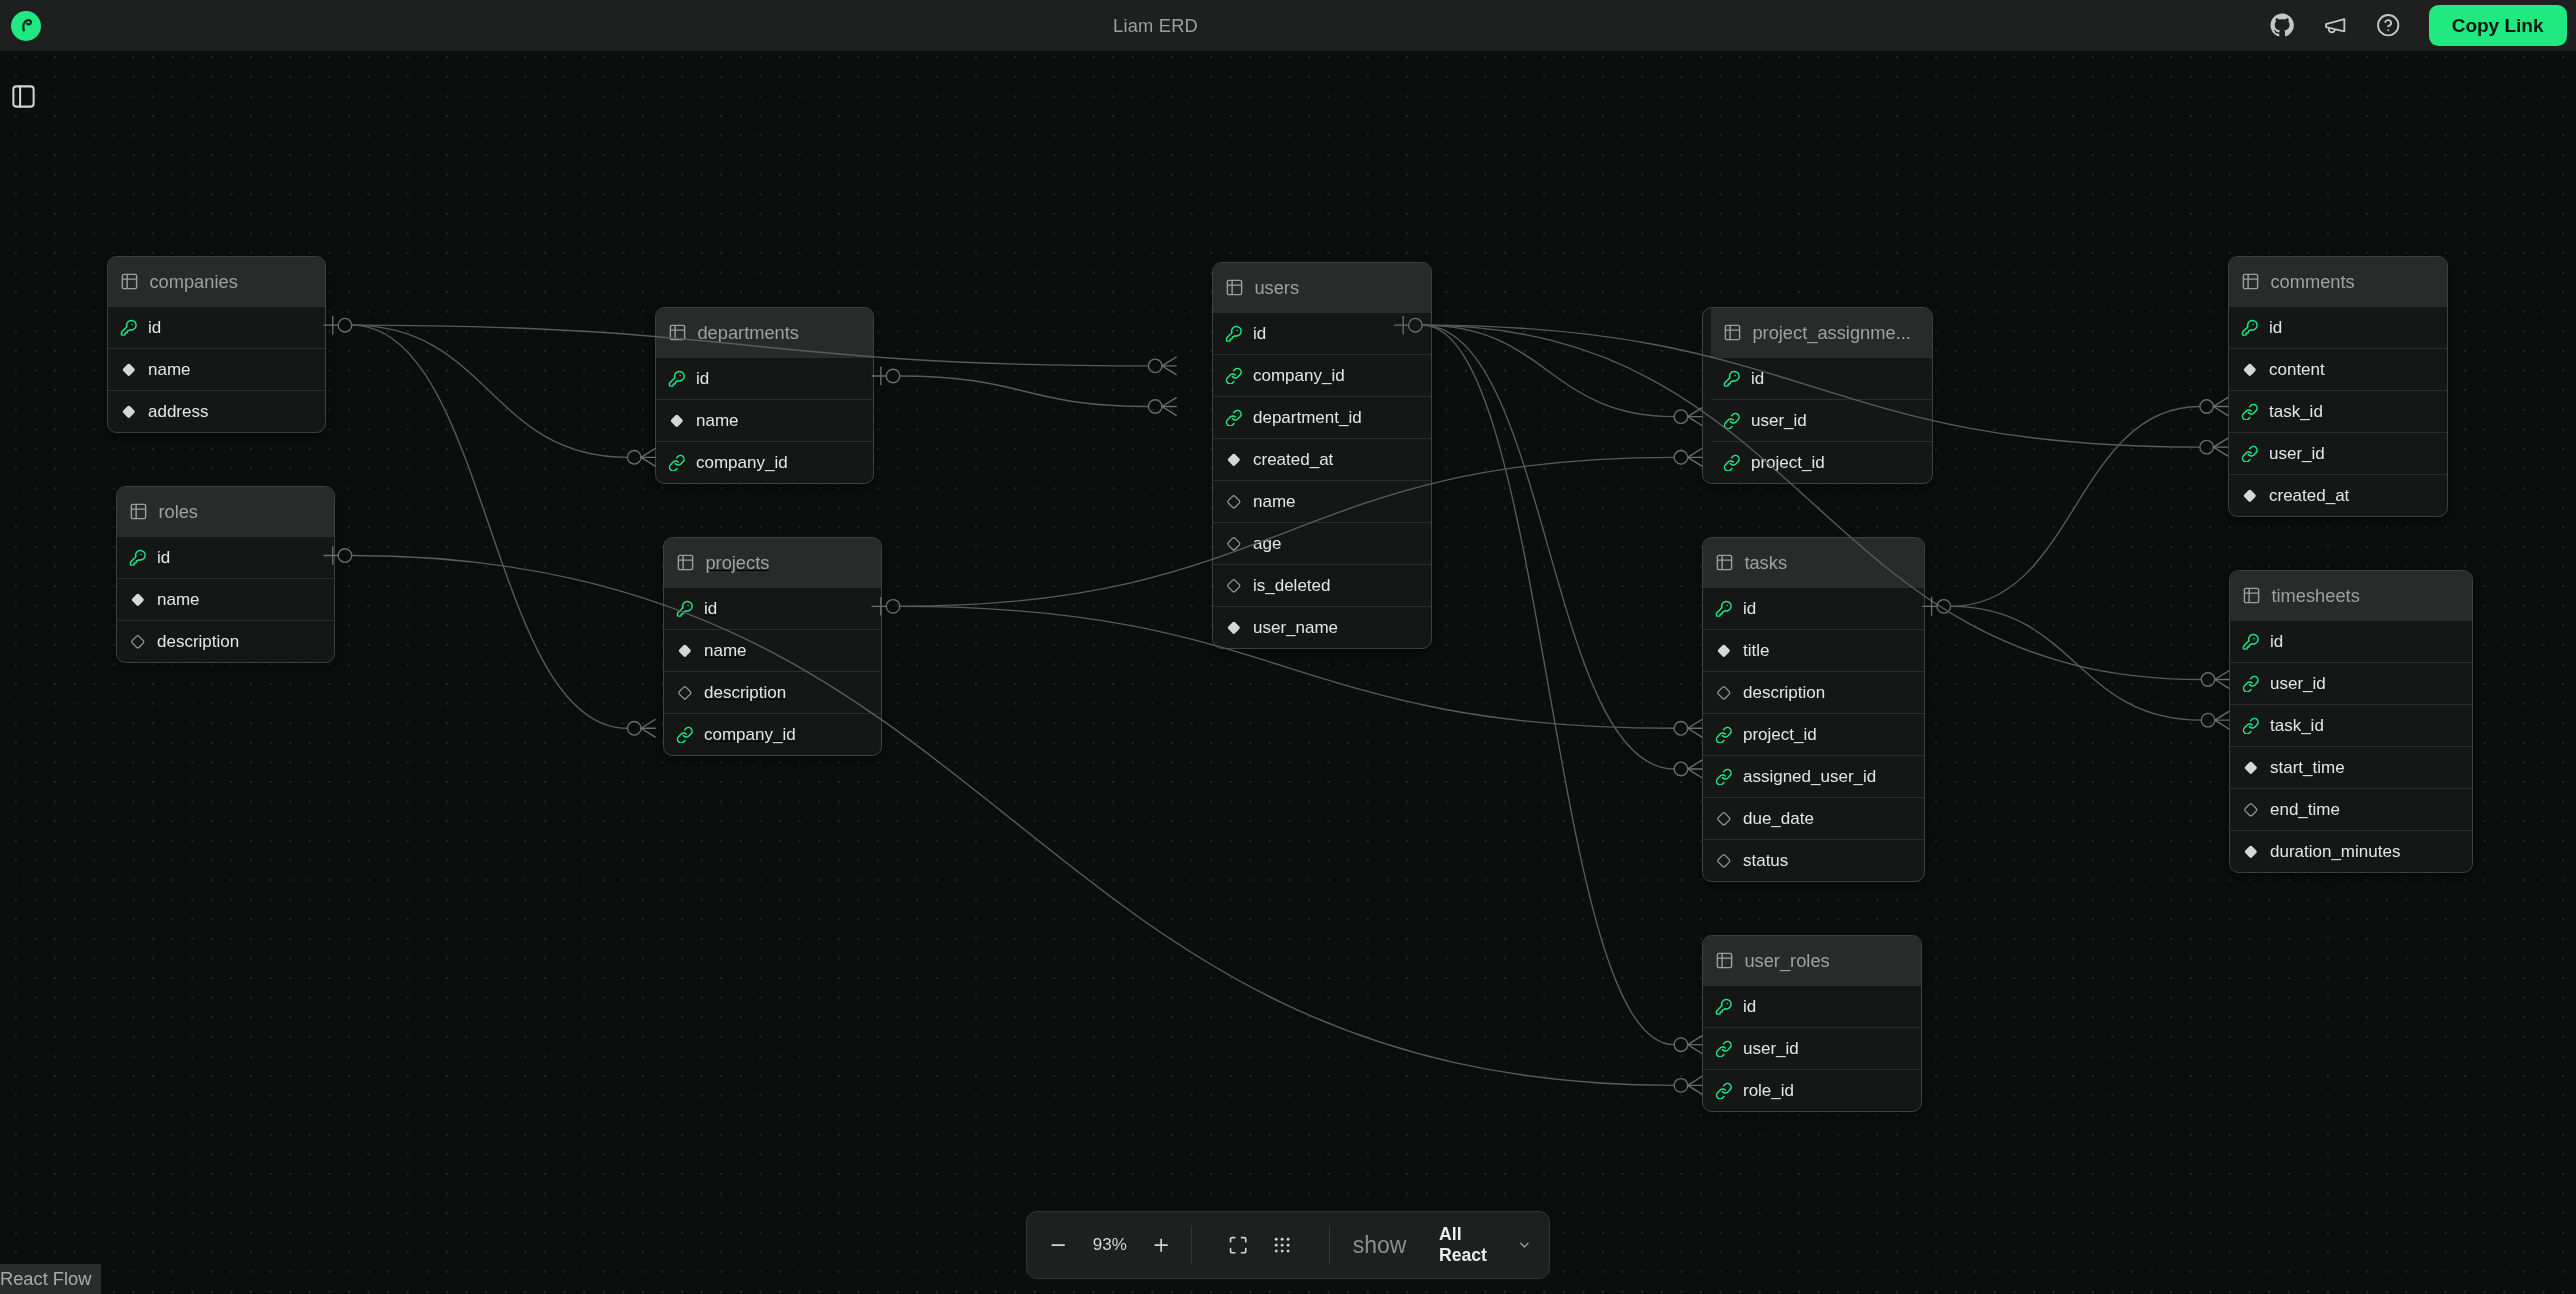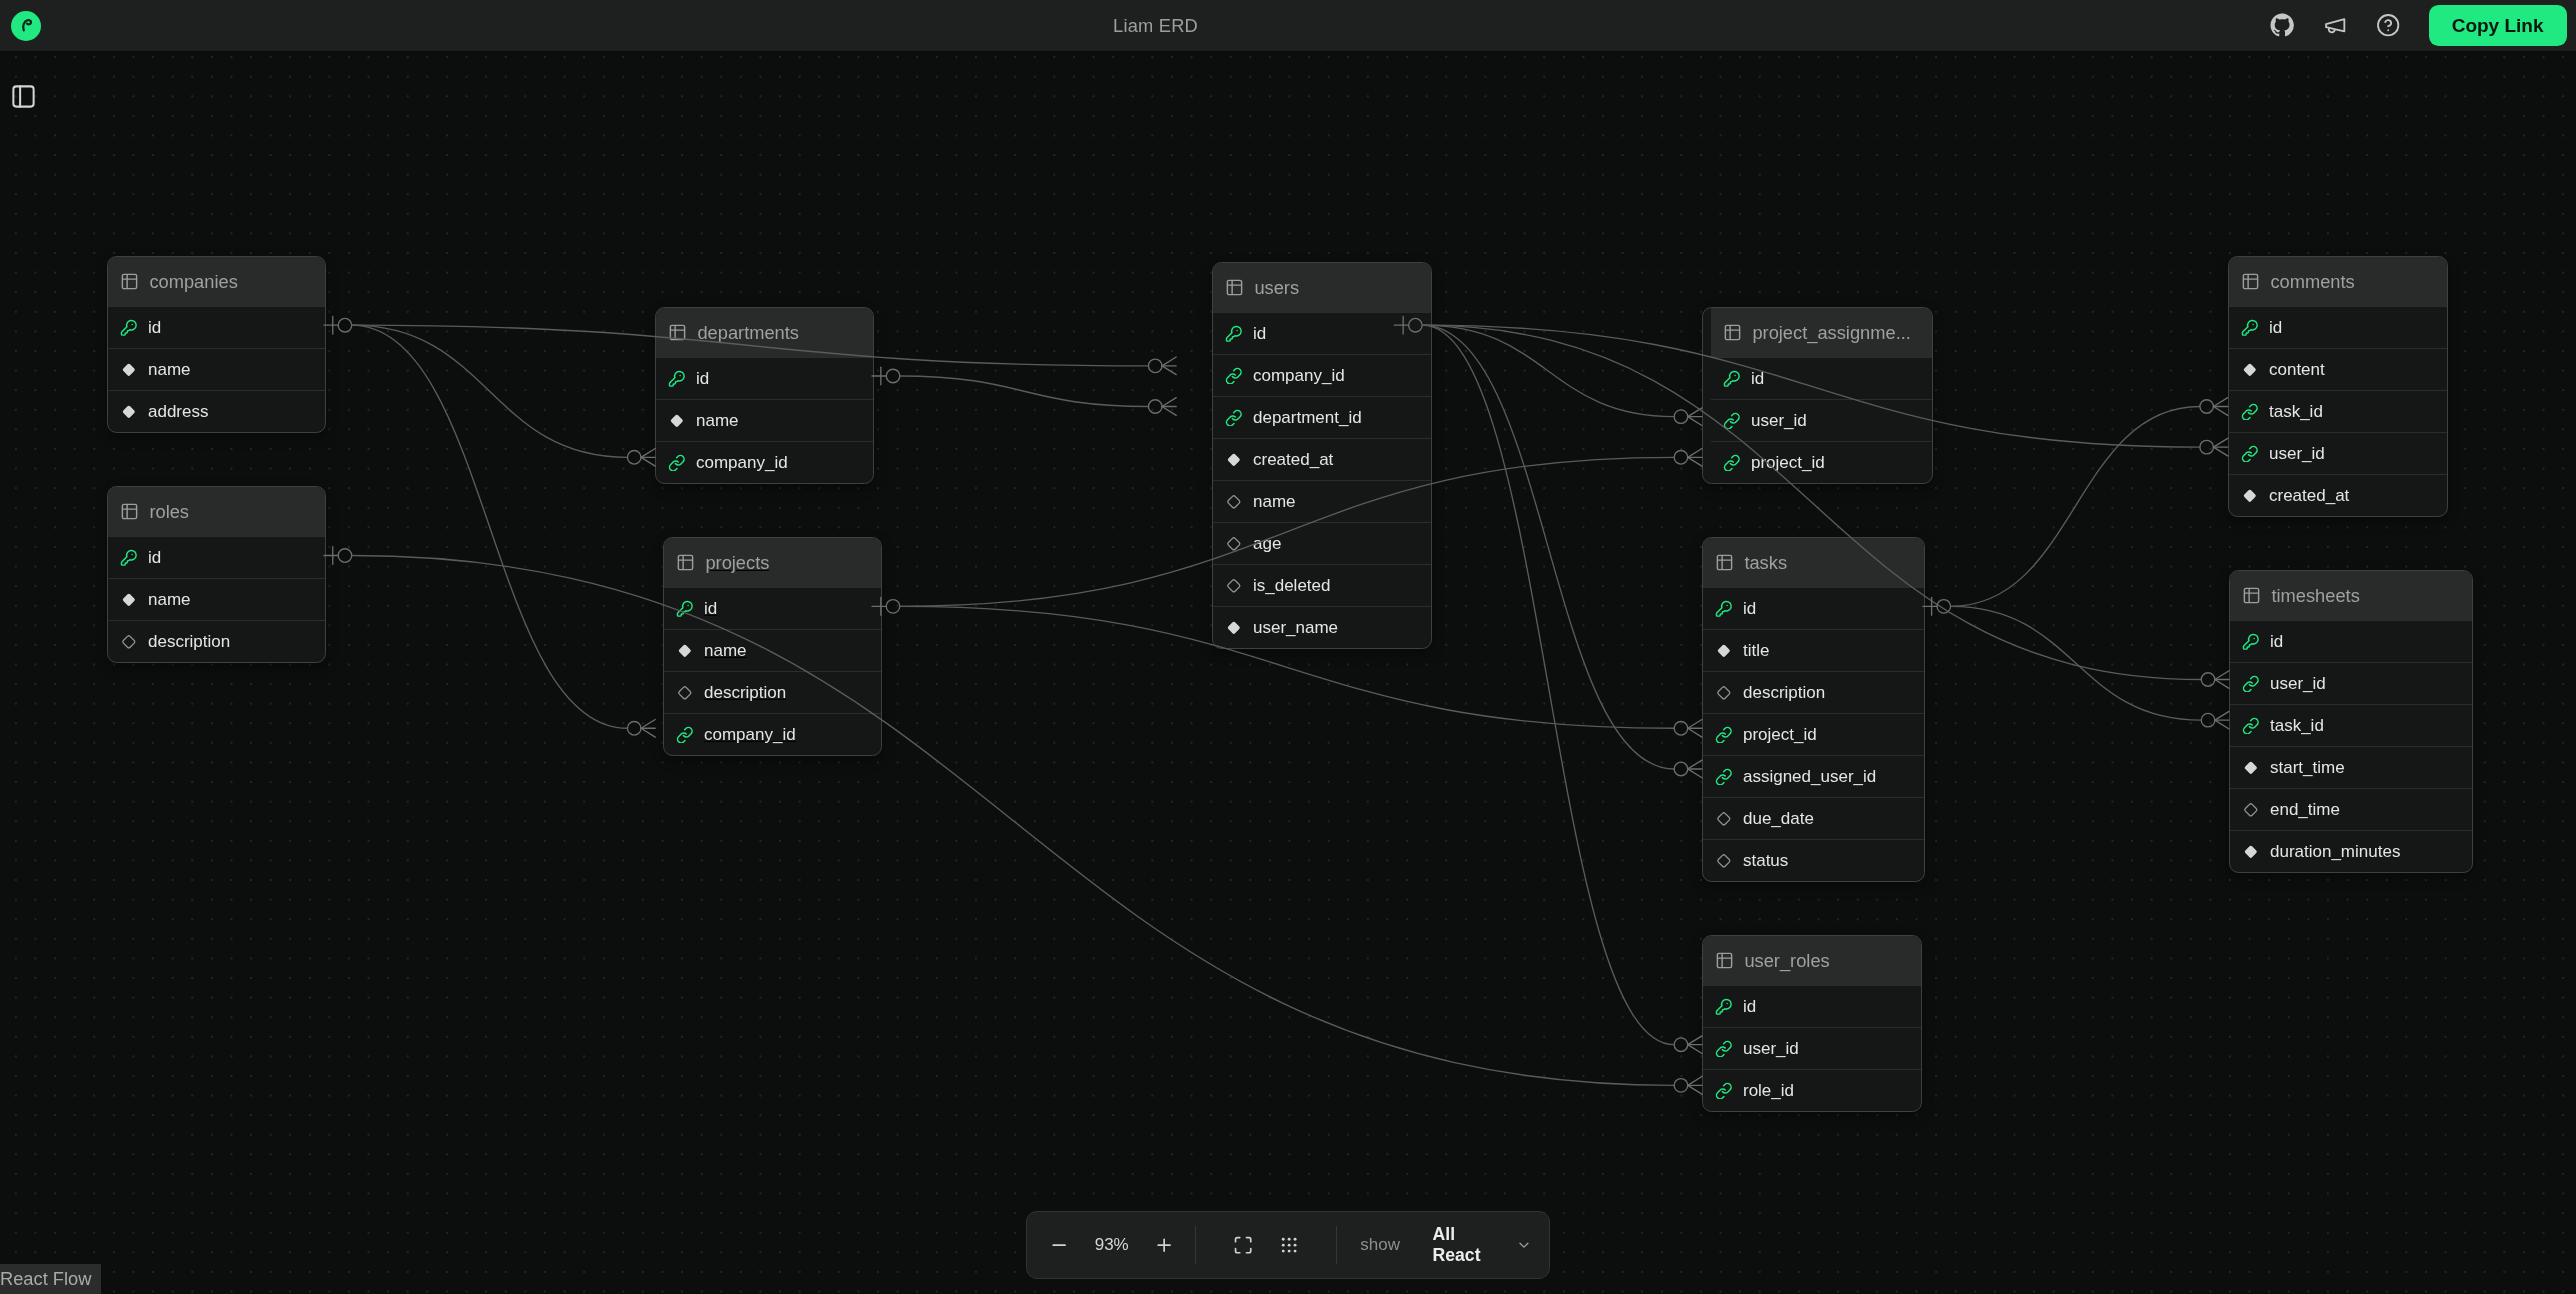--- a/index.html
+++ b/index.html
@@ -42,21 +42,21 @@
 
   
   #toolbar{position:absolute;left:50%;transform:translateX(-50%);top:1211px;width:524px;height:68px;z-index:5;
     background:#1d201f;border:1px solid #30332f;border-radius:11px;display:flex;align-items:center;
     padding:0 17.6px;box-sizing:border-box;gap:16.3px;}
   .tb-btn{background:none;border:none;color:#cfd2d0;width:30px;height:30px;display:flex;align-items:center;
     justify-content:center;cursor:pointer;padding:0;}
   .tb-btn svg{width:20.3px;height:20.3px;display:block;}
   #zoom-level{color:#d4d6d5;font-size:17px;min-width:43px;text-align:center;}
   .tb-divider{width:1px;height:38px;background:#343735;flex:0 0 auto;}
-  #show-label{color:#8b908e;font-size:17px;margin-left:6.8px;}
+  #show-label{color:#8b908e;font-size:23px;margin-left:6.8px;}
   #fields-select{display:flex;align-items:center;gap:9.5px;cursor:pointer;}
   #fields-value{color:#eceeed;font-size:17.6px;font-weight:600;}
   #fields-select svg{width:16.3px;height:16.3px;color:#9ba09e;}
   #toolbar .grow{flex:1;}
 
   
   #attribution{position:absolute;left:-9.5px;bottom:-2.7px;z-index:4;background:#2b2d2c;color:#a8aba9;
     font-size:18.3px;padding:4.1px 9.5px 6.8px 9.5px;}
 </style>
 </head>
@@ -196,21 +196,21 @@
             </svg>
             <span class="col-name">name</span>
           </div>
           <div class="col-row">
             <svg viewBox="0 0 24 24" class="col-icon">
               <rect x="5.5" y="5.5" width="13" height="13" rx="2.5" transform="rotate(45 12 12)" fill="#d6d8d7"></rect>
             </svg>
             <span class="col-name">address</span>
           </div>
         </div>
-        <div class="table-node" style="left: 107px; top: 486px; width: 217px;">
+        <div class="table-node" style="left: 116px; top: 486px; width: 217px;">
           <div class="tbl-header">
             <svg viewBox="0 0 24 24" class="t-icon">
               <path d="M9 3H5a2 2 0 0 0-2 2v4m6-6h10a2 2 0 0 1 2 2v4M9 3v18m0 0h10a2 2 0 0 0 2-2V9M9 21H5a2 2 0 0 1-2-2V9m0 0h18" fill="none" stroke="currentColor" stroke-width="1.8" stroke-linecap="round" stroke-linejoin="round"></path>
             </svg>
             <span class="tbl-title">roles</span>
           </div>
           <div class="col-row">
             <svg viewBox="0 0 24 24" class="col-icon ic-key">
               <path d="M2.586 17.414A2 2 0 0 0 2 18.828V21a1 1 0 0 0 1 1h3a1 1 0 0 0 1-1v-1a1 1 0 0 1 1-1h1a1 1 0 0 0 1-1v-1a1 1 0 0 1 1-1h.172a2 2 0 0 0 1.414-.586l.814-.814a6.5 6.5 0 1 0-4-4z" fill="none" stroke="currentColor" stroke-width="2" stroke-linecap="round" stroke-linejoin="round"></path>
               <circle cx="16.5" cy="7.5" r="1" fill="currentColor"></circle>

